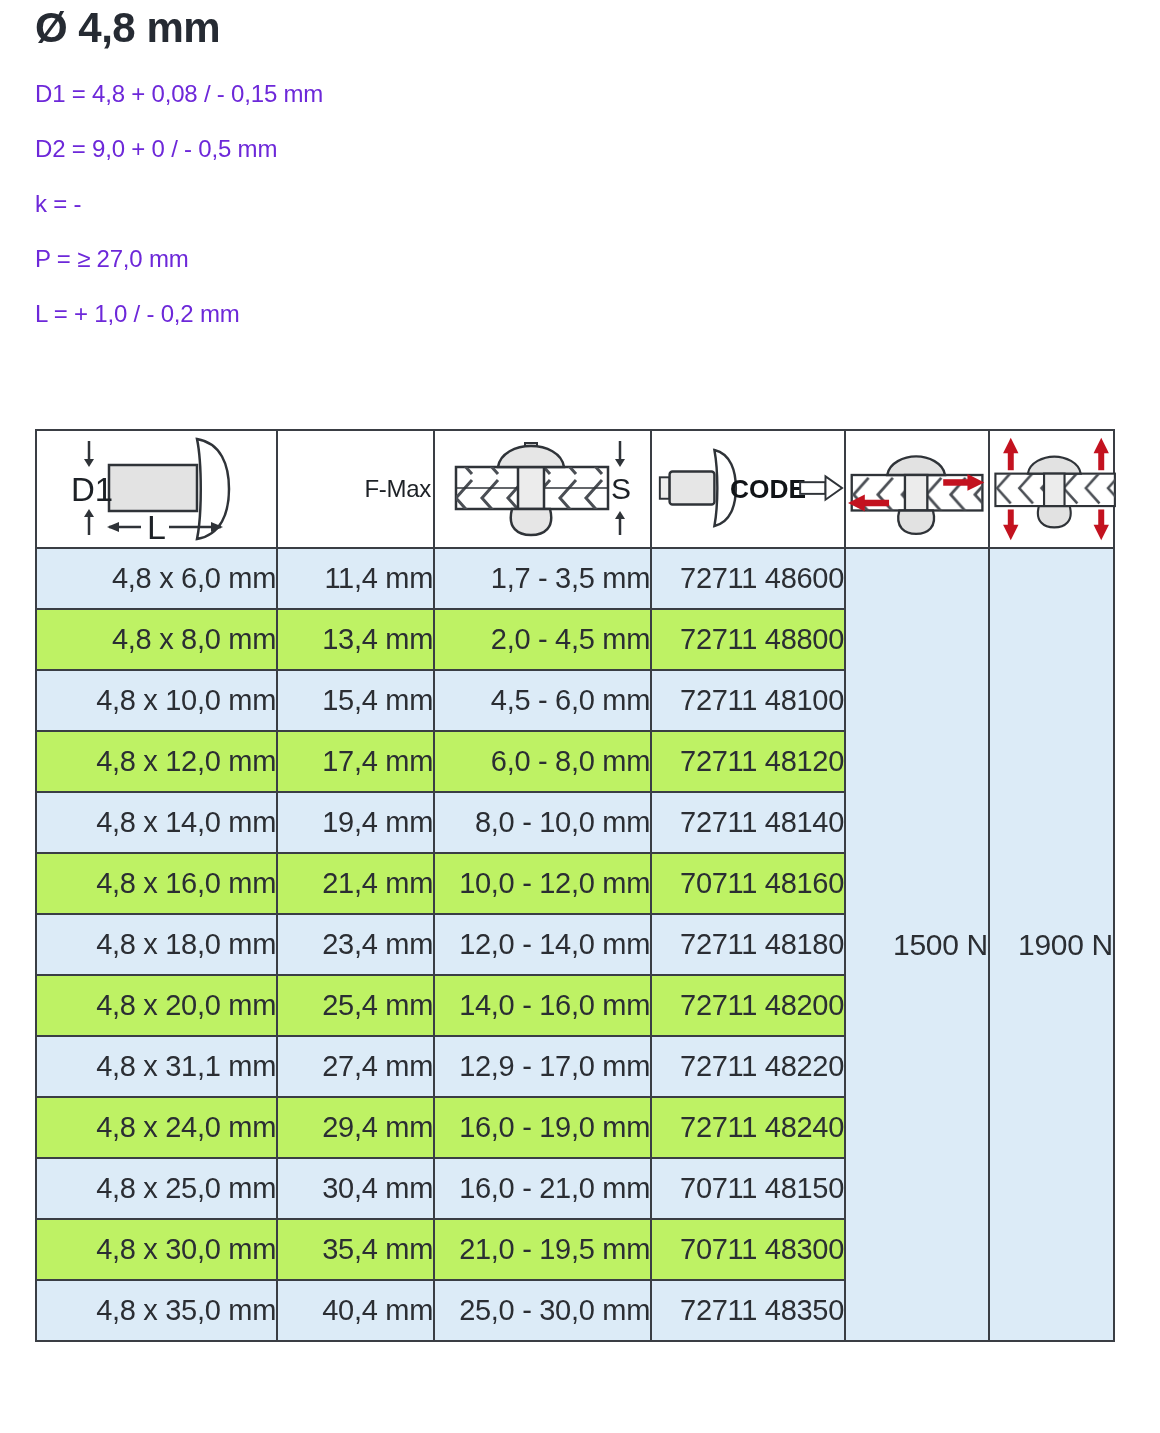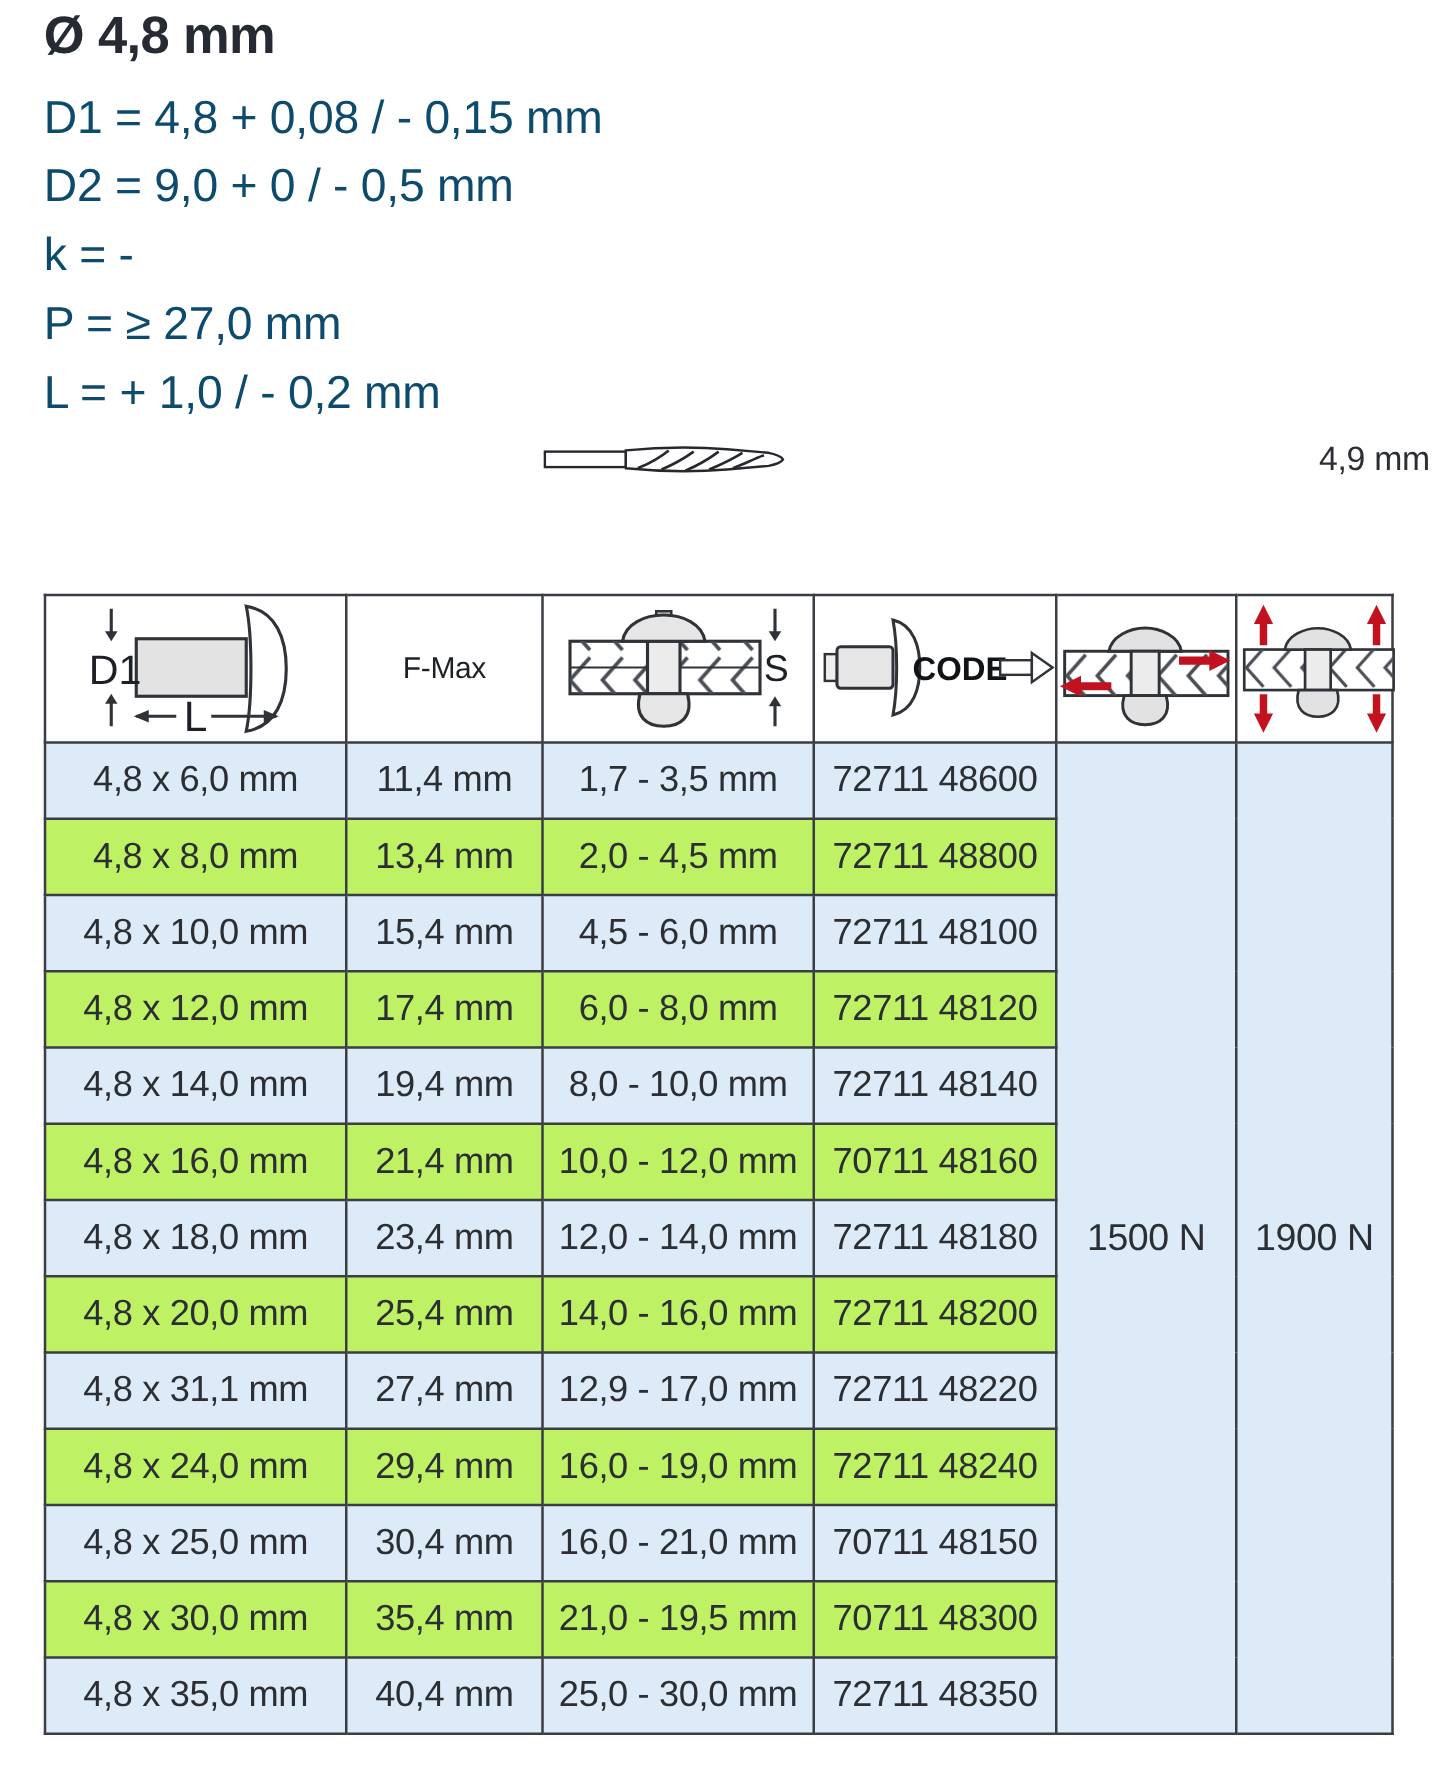--- a/index.html
+++ b/index.html
@@ -17,45 +17,45 @@
 
   .page-title {
     font-size: 42px;
     font-weight: bold;
     letter-spacing: -0.5px;
     color: #262b33;
     margin-bottom: 14px;
   }
 
   .spec-line {
-    font-size: 37px;
+    font-size: 24px;
     line-height: 55px;
     letter-spacing: -0.2px;
-    color: #0c4a6e;
+    color: #6d28d9;
     white-space: pre;
   }
 
   .drill-row {
     display: flex;
     align-items: center;
     gap: 22px;
     margin-top: 6px;
     height: 40px;
   }
   .drill-row .drill-label { font-size: 27px; letter-spacing: -0.2px; }
 
   table.spec-table {
     border-collapse: collapse;
     table-layout: fixed;
     margin: 88px 0 0 35px;
     width: 1078px;
   }
   .spec-table th, .spec-table td {
     border: 2px solid #3a3e44;
-    text-align: center;
+    text-align: right;
     vertical-align: middle;
     font-weight: normal;
   }
   .spec-table thead th { height: 118px; background: #ffffff; padding: 2px; }
   .spec-table tbody td {
     height: 61px;
     font-size: 29px;
     letter-spacing: -0.3px;
     color: #2b2e33;
     background: #bef264;
@@ -76,28 +76,20 @@
 
   <div class="head-block">
     <div class="page-title">Ø 4,8 mm</div>
 
     <div class="spec-line">D1 = 4,8 + 0,08 / - 0,15 mm</div>
     <div class="spec-line">D2 = 9,0 + 0 / - 0,5 mm</div>
     <div class="spec-line">k = -</div>
     <div class="spec-line">P = ≥ 27,0 mm</div>
     <div class="spec-line">L = + 1,0 / - 0,2 mm</div>
 
-    <div class="drill-row">
-      <svg class="diag" width="200" height="30" viewBox="0 0 210 30">
-        <rect x="2" y="9" width="68" height="13" fill="#ffffff" stroke="#25282c" stroke-width="2"></rect>
-        <path d="M70,8 C100,5 130,5 155,7 L190,10 C197,11.5 201,13.5 202,15.5 C201,17.5 197,19.5 190,21 L155,24 C130,26 100,26 70,23 Z" fill="#ffffff" stroke="#25282c" stroke-width="2"></path>
-        <path d="M80,23 C92,18 100,13 106,8 M100,24 C112,19 120,14 127,9 M120,25 C132,20 140,15 148,9 M140,24 C152,19 160,15 168,10 M160,23 C170,19 178,15 186,12" fill="none" stroke="#25282c" stroke-width="2.2"></path>
-      </svg>
-      <span class="drill-label">4,9 mm</span>
-    </div>
   </div>
 
   <table class="spec-table">
     <colgroup>
       <col style="width:241px">
         <col style="width:157px">
         <col style="width:217px">
       <col style="width:194px">
         <col style="width:144px">
         <col style="width:125px">

